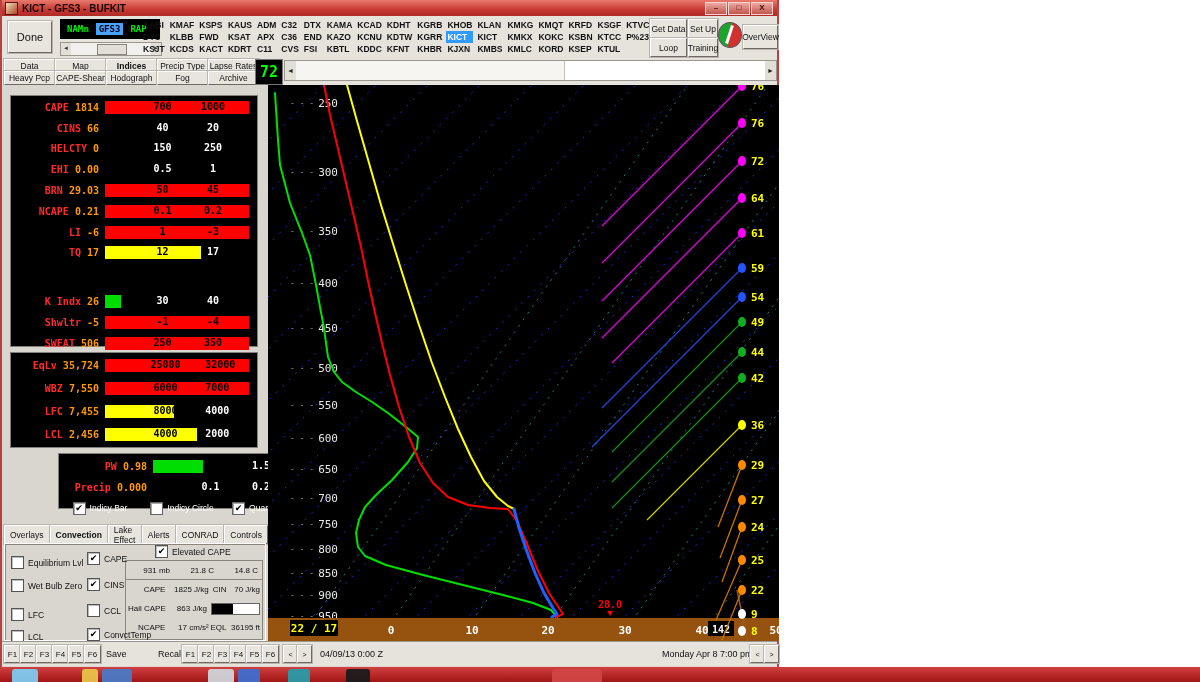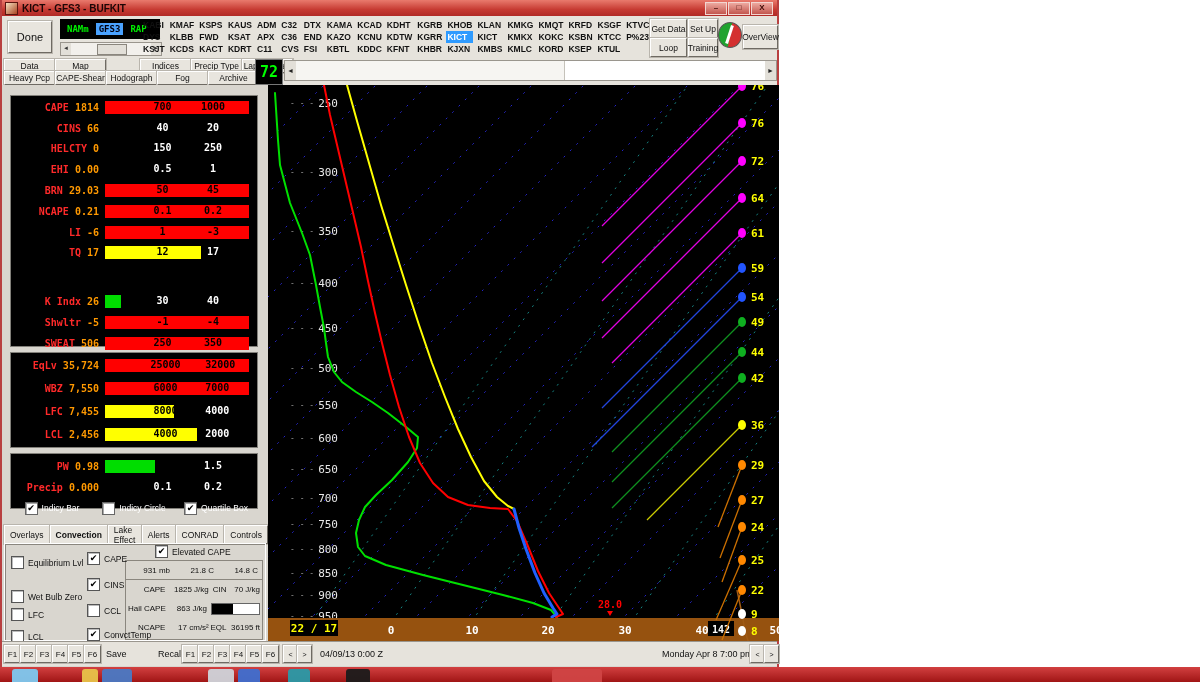--- a/index.html
+++ b/index.html
@@ -32,32 +32,32 @@
   .st-cell{font:bold 8.5px "Liberation Sans",sans-serif;color:#111;line-height:12px;white-space:nowrap;padding:0 1px;}
   .st-cell.sel{background:#2f9bff;color:#fff;}
   .tb-btn{position:absolute;font-size:8.5px;height:17px;}
   #logo-wdtb{position:absolute;left:716px;top:6px;width:22px;height:24px;border-radius:50%;
              background:linear-gradient(100deg,#1fa32f 48%,#d43030 52%);border:1px solid #555;}
   #logo-wdtb:after{content:"";position:absolute;left:9px;top:2px;width:3px;height:19px;background:#fff;transform:rotate(18deg);}
   
   #tabsrow{position:absolute;left:0;top:58px;width:775px;height:27px;background:#e6e3dc;}
   .tabline{position:absolute;left:2px;display:flex;}
   .tab{width:49px;height:12px;font-size:8.5px;}
-  .tab.active{font-weight:normal;margin-left:34px;}
+  .tab.active{font-weight:bold;}
   #temp-box{position:absolute;left:253px;top:1px;width:26px;height:24px;background:#000;border:1px solid #777;
             color:#00ff00;font:bold 15px "DejaVu Sans Mono",monospace;text-align:center;line-height:24px;}
   #chart-scroll{position:absolute;left:282px;top:2px;width:493px;height:21px;background:#fff;border:1px solid #9a968e;box-sizing:border-box;}
   .cscr-arr{position:absolute;top:0;width:11px;height:19px;font-size:7px;line-height:19px;text-align:center;background:#e2dfd8;color:#222;}
   #cscr-thumb{position:absolute;left:11px;top:0;width:268px;height:19px;background:#f6f5f2;border-right:1px solid #c5c2ba;}
   
   #leftpanel{position:absolute;left:0;top:85px;width:266px;height:556px;background:#d9d6cf;}
   .blackpanel{position:absolute;left:8px;width:248px;background:#000;border:1px solid #82807a;box-sizing:border-box;}
   #p1{top:10px;height:252px;}
   #p2{top:267px;height:96px;}
-  #p3{top:368px;height:56px;}
+  #p3{top:368px;height:56px;margin-left:48px;}
   .idx-row{display:flex;align-items:center;height:21px;}
   .idx-lbl{width:88px;text-align:right;font:bold 10px "DejaVu Sans Mono",monospace;white-space:nowrap;}
   .idx-nm{color:#ff2a2a;} .idx-val{color:#ff9900;}
   .idx-track{position:relative;flex:1;height:13px;margin:0 8px 0 6px;}
   .idx-bar{position:absolute;left:0;top:0;height:13px;}
   .thr{position:absolute;top:0;line-height:13px;font:bold 10px "DejaVu Sans Mono",monospace;transform:translateX(-50%);}
   .cbrow{display:flex;align-items:center;height:20px;color:#fff;font-size:8.5px;}
   .cb{width:11px;height:11px;background:#fff;border:1px solid #666;box-shadow:inset 1px 1px 0 #aaa;
       font-size:9px;line-height:10px;text-align:center;color:#000;margin-right:4px;flex:none;}
   
@@ -422,21 +422,21 @@
             <div class="ctcell" style="width:38px;text-align:right;">NCAPE</div>
             <div class="ctcell" style="width:44px;text-align:right;">17 cm/s²</div>
             <div class="ctcell" style="width:18px;text-align:right;">EQL</div>
             <div class="ctcell" style="width:34px;text-align:right;">36195 ft</div>
           </div>
         </div>
       <div class="convcb" style="left: 6px; top: 12px;">
             <div class="cb"></div>
             <span>Equilibrium Lvl</span>
           </div>
-          <div class="convcb" style="left: 6px; top: 46px;">
+          <div class="convcb" style="left: 6px; top: 35px;">
             <div class="cb"></div>
             <span>Wet Bulb Zero</span>
           </div>
           <div class="convcb" style="left: 6px; top: 64px;">
             <div class="cb"></div>
             <span>LFC</span>
           </div>
           <div class="convcb" style="left: 6px; top: 86px;">
             <div class="cb"></div>
             <span>LCL</span>

